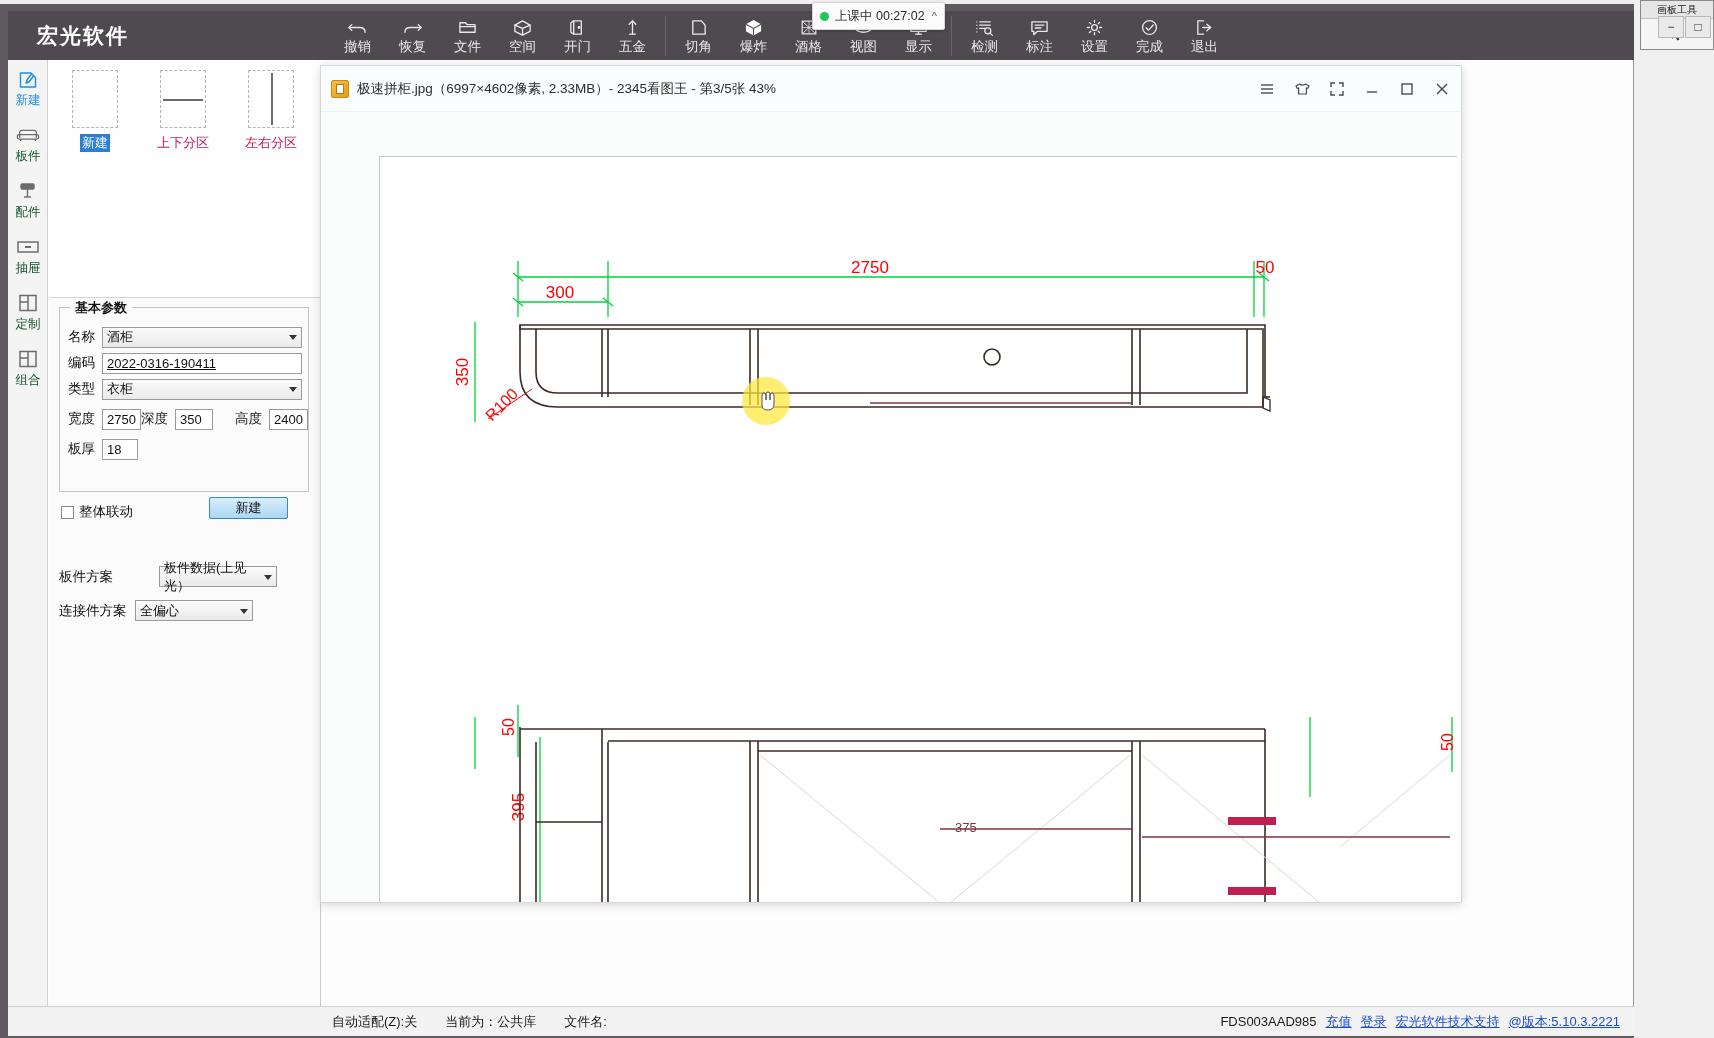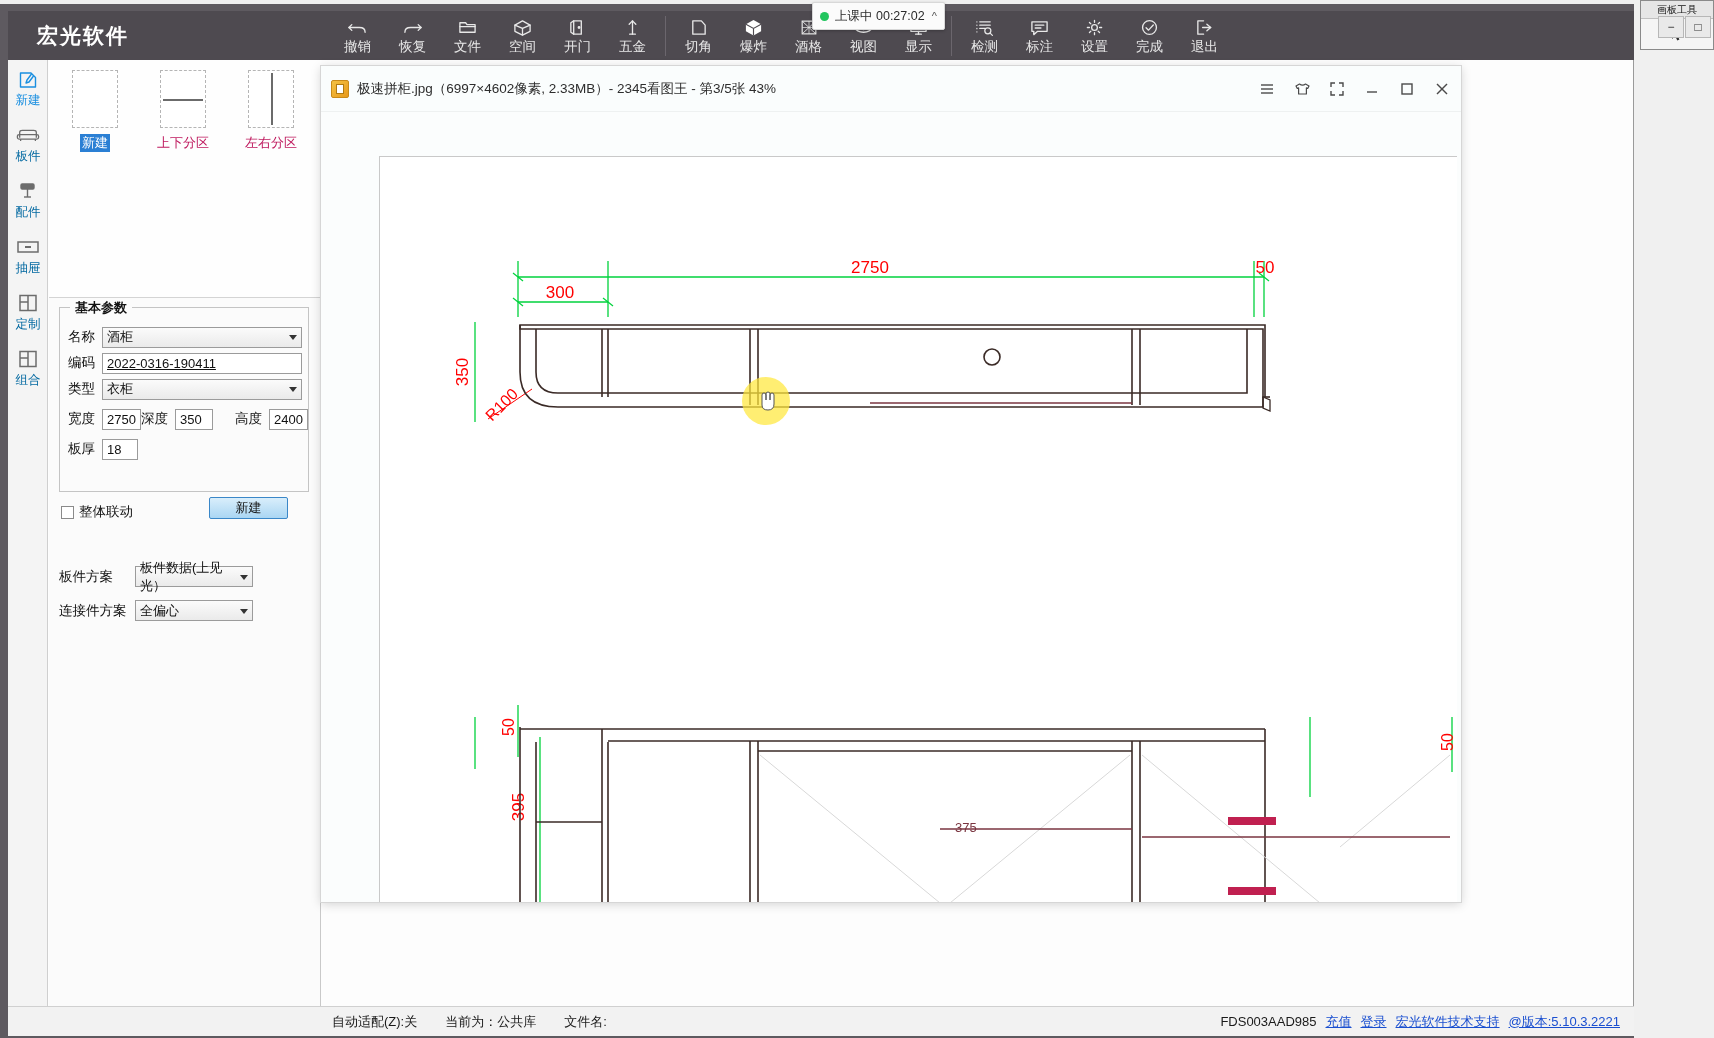--- a/index.html
+++ b/index.html
@@ -120,21 +120,21 @@
   .rail {
     position: absolute; left: 8px; top: 56px;
     width: 40px; height: 946px;
     background: #f4f4f4;
     border-right: 1px solid #cfcfcf;
   }
   .rail-item {
     width: 40px; height: 56px;
     display: flex; flex-direction: column;
     align-items: center; justify-content: center;
-    color: #0369a1; cursor: pointer;
+    color: #14532d; cursor: pointer;
   }
   .rail-item.active { color: #1a8fe0; }
   .rail-item .r-ico { height: 22px; display:flex; align-items:center; justify-content:center; }
   .rail-item .r-lbl { font-size: 12.5px; line-height: 16px; margin-top: 2px; white-space: nowrap; }
 
   
   .leftpanel {
     position: absolute; left: 49px; top: 56px;
     width: 272px; height: 946px;
     background: #fbfbfb;
@@ -579,21 +579,21 @@
         </div>
       </div>
 
       <div class="chk-row">
         <div class="chkbox"></div>
         <div class="chk-lbl">整体联动</div>
       </div>
 
       <div class="btn-new">新建</div>
 
-      <div class="srow" style="top:506px;">
+      <div class="srow" style="top:506px;gap:24px;">
         <div class="slabel">板件方案</div>
         <div class="pselect">
           <span>板件数据(上见光）</span>
           <span class="caret-dn"></span>
         </div>
       </div>
 
       <div class="srow" style="top:540px;">
         <div class="slabel">连接件方案</div>
         <div class="pselect">

